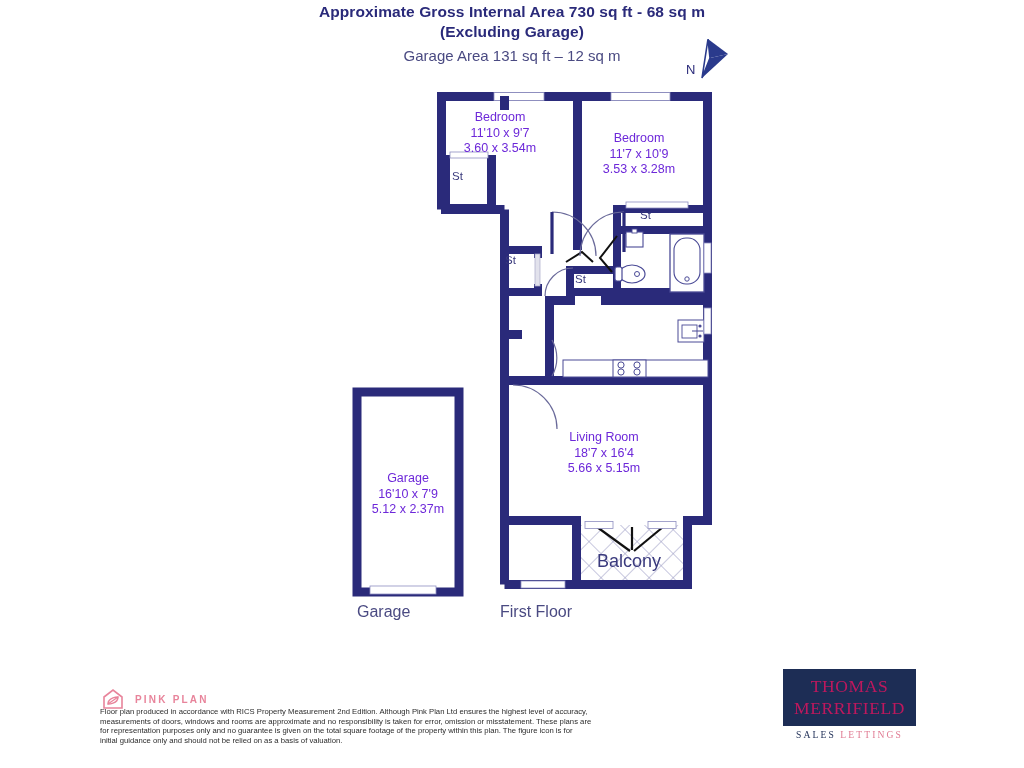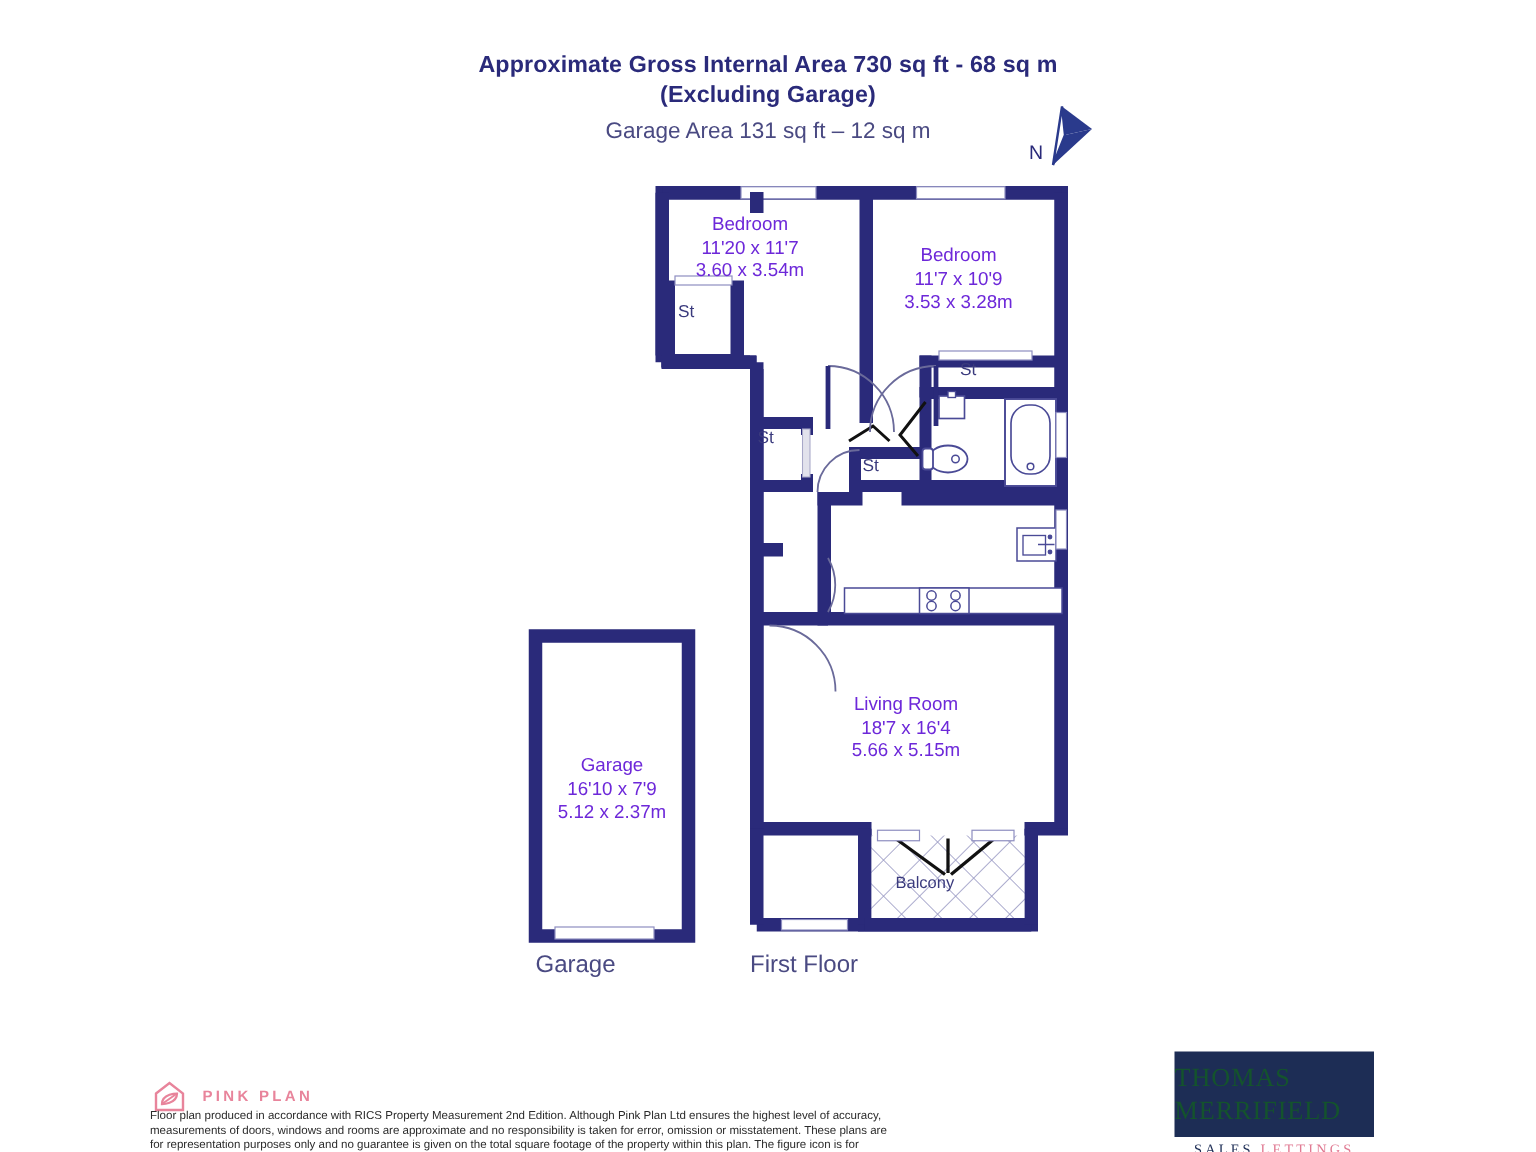--- a/index.html
+++ b/index.html
@@ -13,21 +13,20 @@
     position: relative;
     font-family: "Liberation Sans", sans-serif;
     overflow: hidden;
   }
   #page {
     position: absolute;
     left: 0; top: 0;
     width: 1024px;
     height: 652px;
     background: #ffffff;
-    margin-top: 32px;
   }
 
   
   .header {
     position: absolute;
     left: 0;
     top: 2px;
     width: 1024px;
     text-align: center;
   }
@@ -131,22 +130,22 @@
     left: 0; top: 0;
     width: 133px;
     height: 57px;
     background: #1d2d55;
   }
   .tm-name {
     position: absolute;
     left: 0;
     top: 6px;
     width: 133px;
-    text-align: left;
-    color: #14532d;
+    text-align: center;
+    color: #be185d;
     font-family: "Liberation Serif", serif;
     font-size: 17.5px;
     line-height: 22px;
     letter-spacing: 0.6px;
   }
   .tm-tagline {
     position: absolute;
     left: 0;
     top: 60px;
     width: 133px;
@@ -341,21 +340,21 @@
       <g>
         <rect x="357" y="392" width="102" height="200" fill="none" stroke="#2a2a7a" stroke-width="9"></rect>
         <rect x="370" y="586" width="66" height="8" fill="#ffffff" stroke="#8e8ec0" stroke-width="0.8"></rect>
       </g>
 
     </g>
   </svg>
 
   <div class="rlabel" style="left:448px; top:110px; width:104px;">
     <div class="rname">Bedroom</div>
-    <div class="rdim">11'20 x 11'7</div>
+    <div class="rdim">11'10 x 9'7</div>
     <div class="rdim">3.60 x 3.54m</div>
   </div>
 
   <div class="rlabel" style="left:587px; top:131px; width:104px;">
     <div class="rname">Bedroom</div>
     <div class="rdim">11'7 x 10'9</div>
     <div class="rdim">3.53 x 3.28m</div>
   </div>
 
 
@@ -369,21 +368,21 @@
     <div class="rname">Garage</div>
     <div class="rdim">16'10 x 7'9</div>
     <div class="rdim">5.12 x 2.37m</div>
   </div>
 
   <div class="stlabel" style="left:452px; top:170px; width:34px;">St</div>
   <div class="stlabel" style="left:505px; top:254px; width:28px;">St</div>
   <div class="stlabel" style="left:575px; top:273px; width:28px;">St</div>
   <div class="stlabel" style="left:640px; top:209px; width:34px;">St</div>
 
-  <div class="stlabel" style="left:597px; top:551px; width:70px; font-size:11px;">Balcony</div>
+  <div class="stlabel" style="left:597px; top:551px; width:70px; font-size:18px;">Balcony</div>
 
   <div class="floorlabel" style="left:357px; top:603px;">Garage</div>
   <div class="floorlabel" style="left:500px; top:603px;">First Floor</div>
 
   <div class="pinkplan">
     <svg width="26" height="26" viewBox="0 0 26 26">
       <path d="M4 11 L13 4 L22 11 L22 22 L4 22 Z" fill="none" stroke="#e8849b" stroke-width="1.6"></path>
       <path d="M8 18 C8 11, 18 11, 18 11 C18 18, 8 18, 8 18 Z" fill="none" stroke="#e8849b" stroke-width="1.5"></path>
       <path d="M8 18 L18 11" stroke="#e8849b" stroke-width="1.3"></path>
     </svg>

